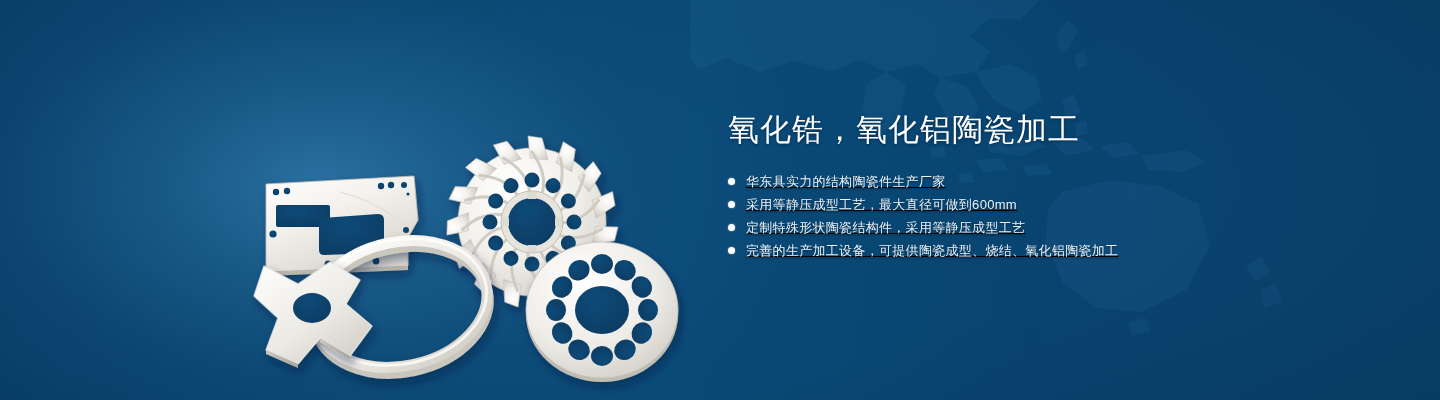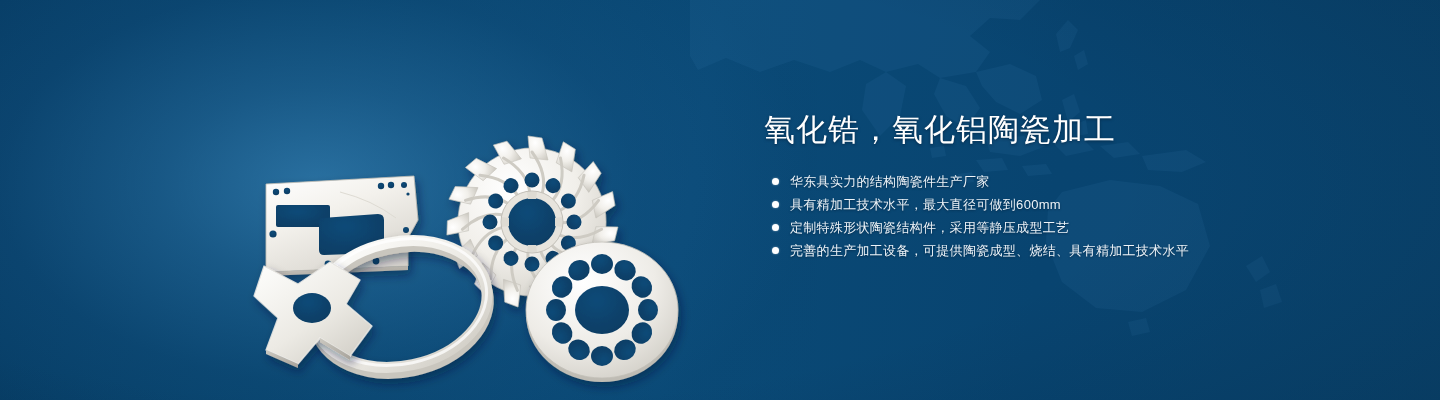--- a/index.html
+++ b/index.html
@@ -65,38 +65,39 @@
     top: 42px;
     width: 480px;
     height: 336px;
     pointer-events: none;
   }
   .products svg { width: 100%; height: 100%; display: block; overflow: visible; }
 
   
   .copy {
     position: absolute;
-    left: 764px;
+    left: 728px;
     top: 110px;
     width: 600px;
   }
   .headline {
     color: #ffffff;
     font-size: 31px;
     line-height: 40px;
     letter-spacing: 1px;
     font-weight: 400;
     margin: 0 0 24px 0;
     text-shadow: 0 1px 3px rgba(0,20,40,0.55);
     white-space: nowrap;
   }
   .bullets {
     list-style: none;
-    margin: 8px;
+    margin: 0;
     padding: 0;
+    text-decoration: underline;
   }
   .bullet {
     display: flex;
     align-items: center;
     margin-bottom: 8px;
     height: 15px;
   }
   .bullet-dot {
     flex: 0 0 auto;
     width: 7px;
@@ -334,26 +335,26 @@
   <div class="copy">
     <h1 class="headline">氧化锆，氧化铝陶瓷加工</h1>
 
     <ul class="bullets">
       <li class="bullet">
         <span class="bullet-dot"></span>
         <span class="bullet-text">华东具实力的结构陶瓷件生产厂家</span>
       </li>
       <li class="bullet">
         <span class="bullet-dot"></span>
-        <span class="bullet-text">具有精加工技术水平，最大直径可做到600mm</span>
+        <span class="bullet-text">采用等静压成型工艺，最大直径可做到600mm</span>
       </li>
       <li class="bullet">
         <span class="bullet-dot"></span>
         <span class="bullet-text">定制特殊形状陶瓷结构件，采用等静压成型工艺</span>
       </li>
       <li class="bullet">
         <span class="bullet-dot"></span>
-        <span class="bullet-text">完善的生产加工设备，可提供陶瓷成型、烧结、具有精加工技术水平</span>
+        <span class="bullet-text">完善的生产加工设备，可提供陶瓷成型、烧结、氧化铝陶瓷加工</span>
       </li>
     </ul>
   </div>
 
 </div>
 
 </body></html>

